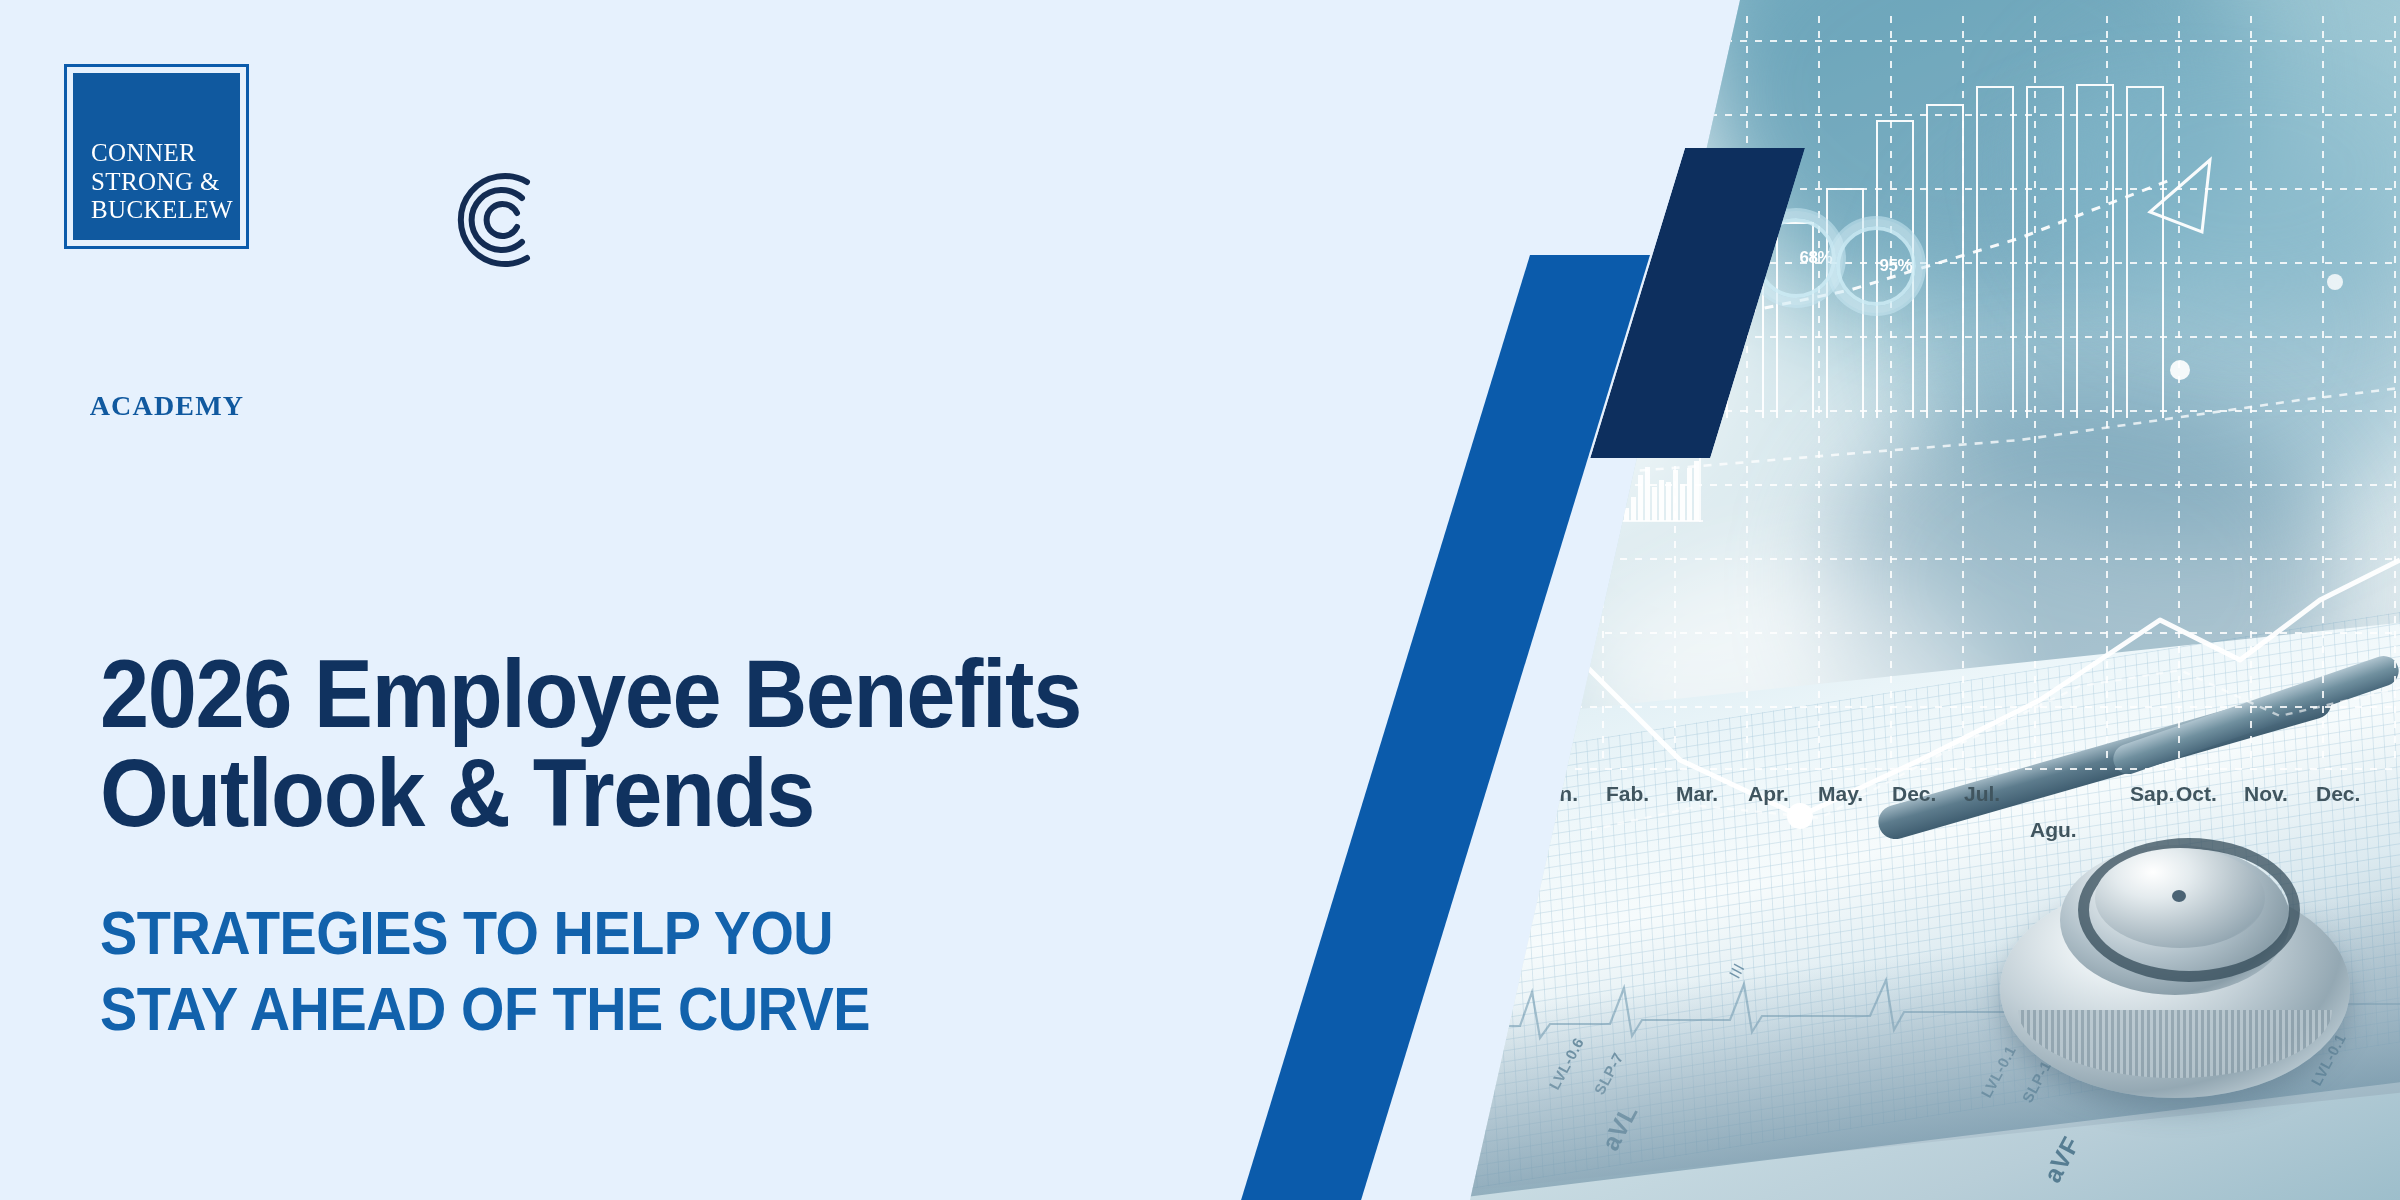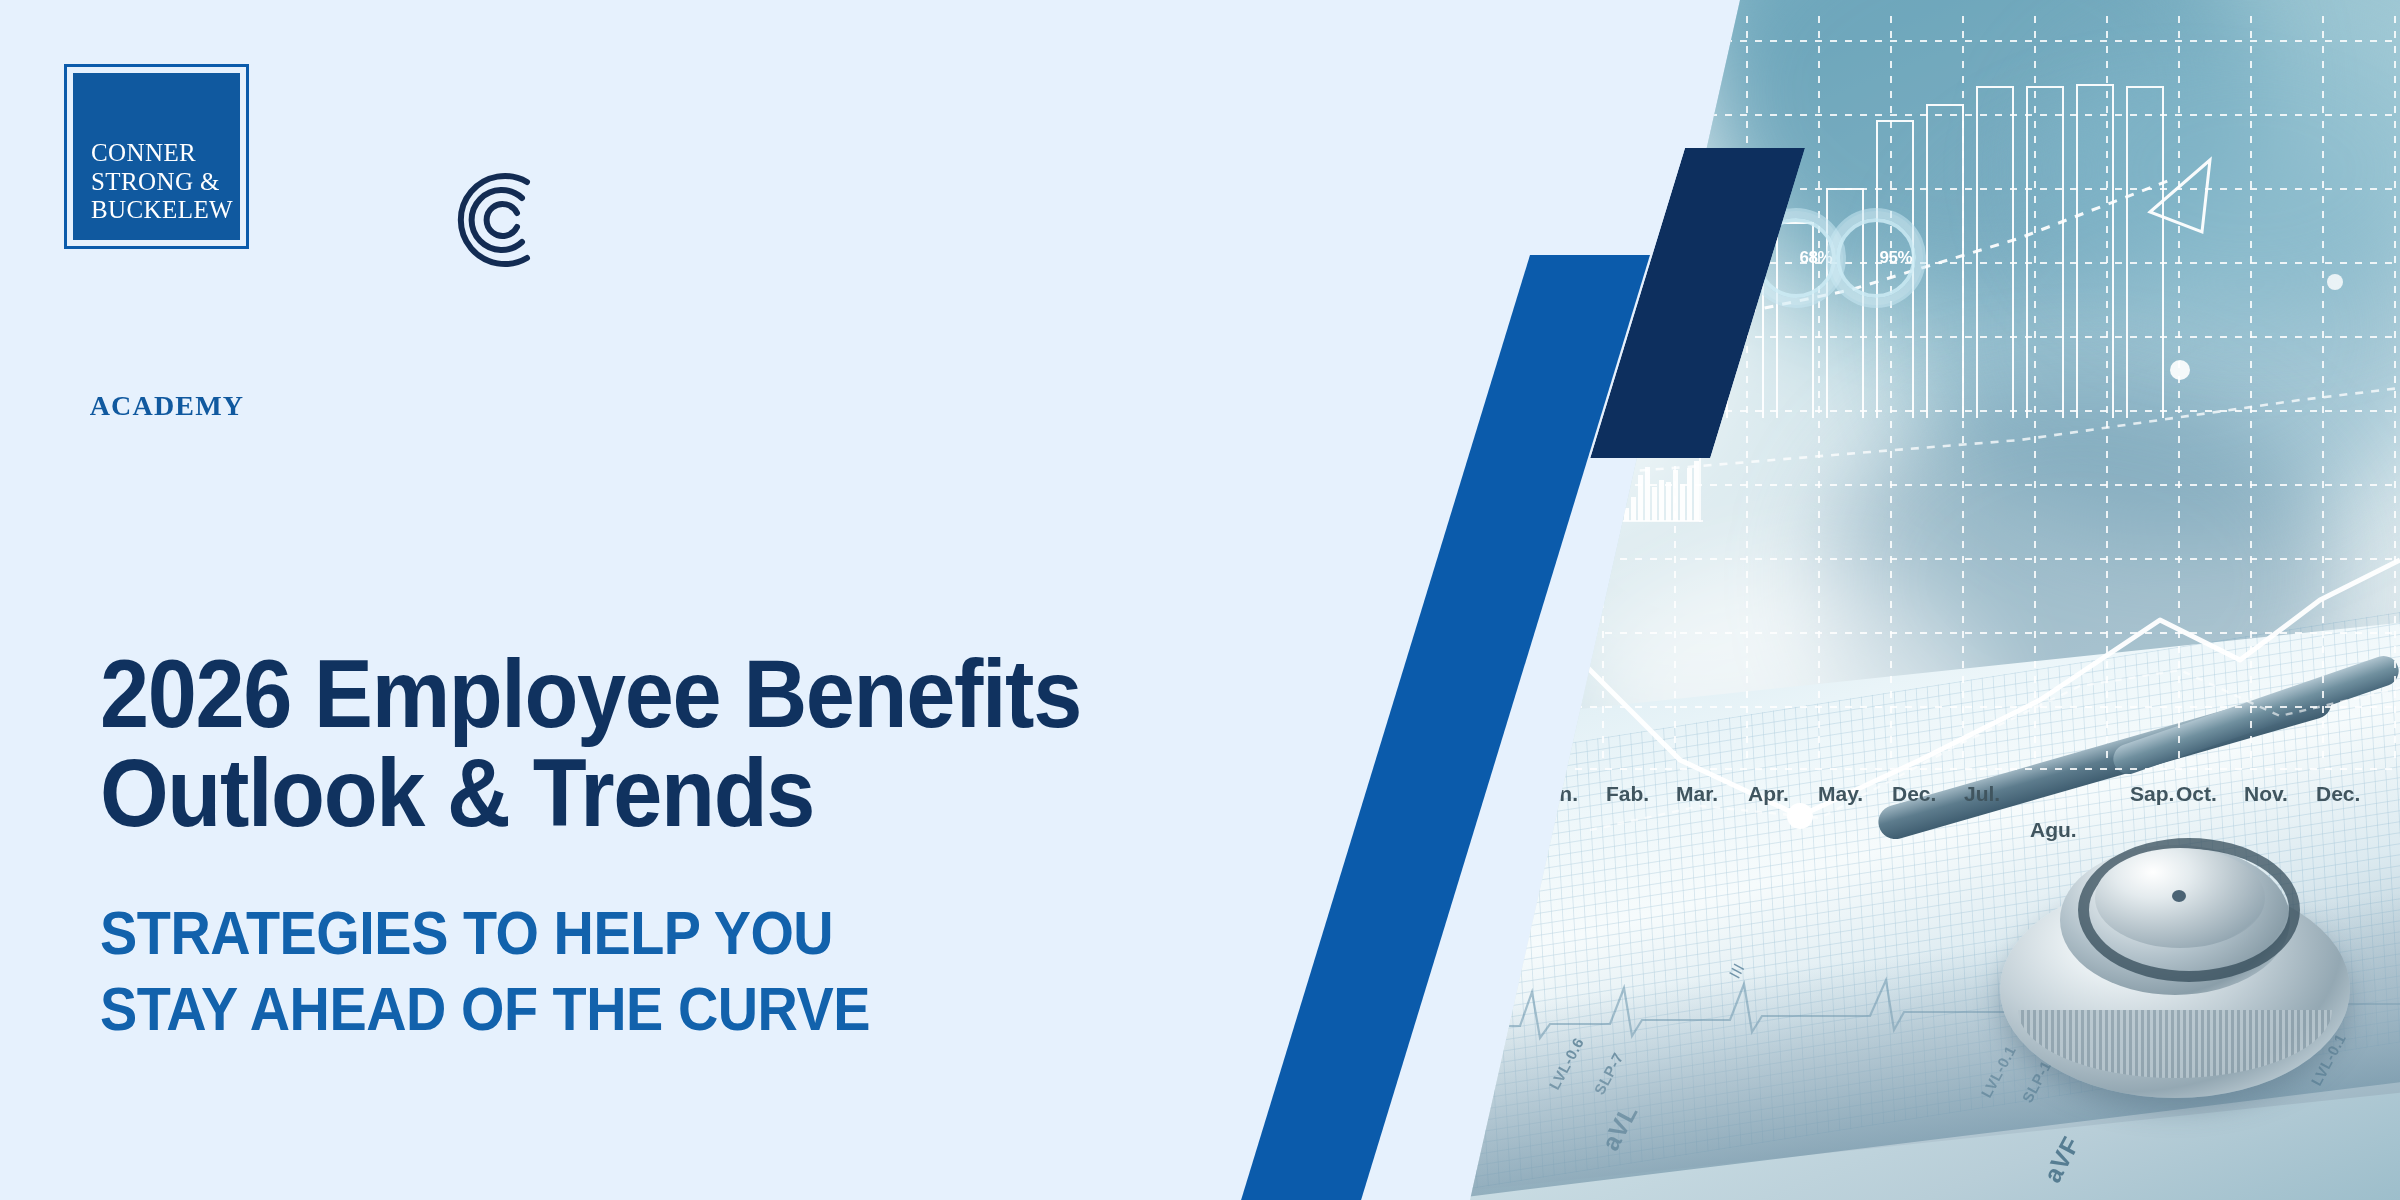--- a/index.html
+++ b/index.html
@@ -263,21 +263,21 @@
 
       <div class="gauge" style="left:196px;top:218px;">
         <span>48%</span>
       </div>
       <div class="gauge" style="left:276px;top:218px;">
         <span>79%</span>
       </div>
       <div class="gauge" style="left:356px;top:218px;">
         <span>68%</span>
       </div>
-      <div class="gauge" style="left:436px;top:218px;">
+      <div class="gauge" style="left:436px;top:226px;">
         <span>95%</span>
       </div>
 
       <svg class="polyline" viewBox="0 0 1000 840">
         <polyline points="40,690 120,600 280,760 400,816 520,760 640,700 760,620 840,660 920,600 1000,560" fill="none" stroke="rgba(255,255,255,.95)" stroke-width="5" stroke-linejoin="round"></polyline>
         <circle cx="120" cy="600" r="13" fill="#ffffff"></circle>
         <circle cx="400" cy="816" r="13" fill="#ffffff"></circle>
         <polyline points="0,480 140,478 300,466 470,452 620,440 760,420 900,400 1000,388" fill="none" stroke="rgba(255,255,255,.75)" stroke-width="2.6" stroke-dasharray="8 8"></polyline>
         <polyline points="190,830 300,806 420,818 560,744 680,686 780,670 880,716 1000,688" fill="none" stroke="rgba(255,255,255,.6)" stroke-width="2.4" stroke-dasharray="7 7"></polyline>
         <circle cx="780" cy="370" r="10" fill="#ffffff" opacity=".9"></circle>

